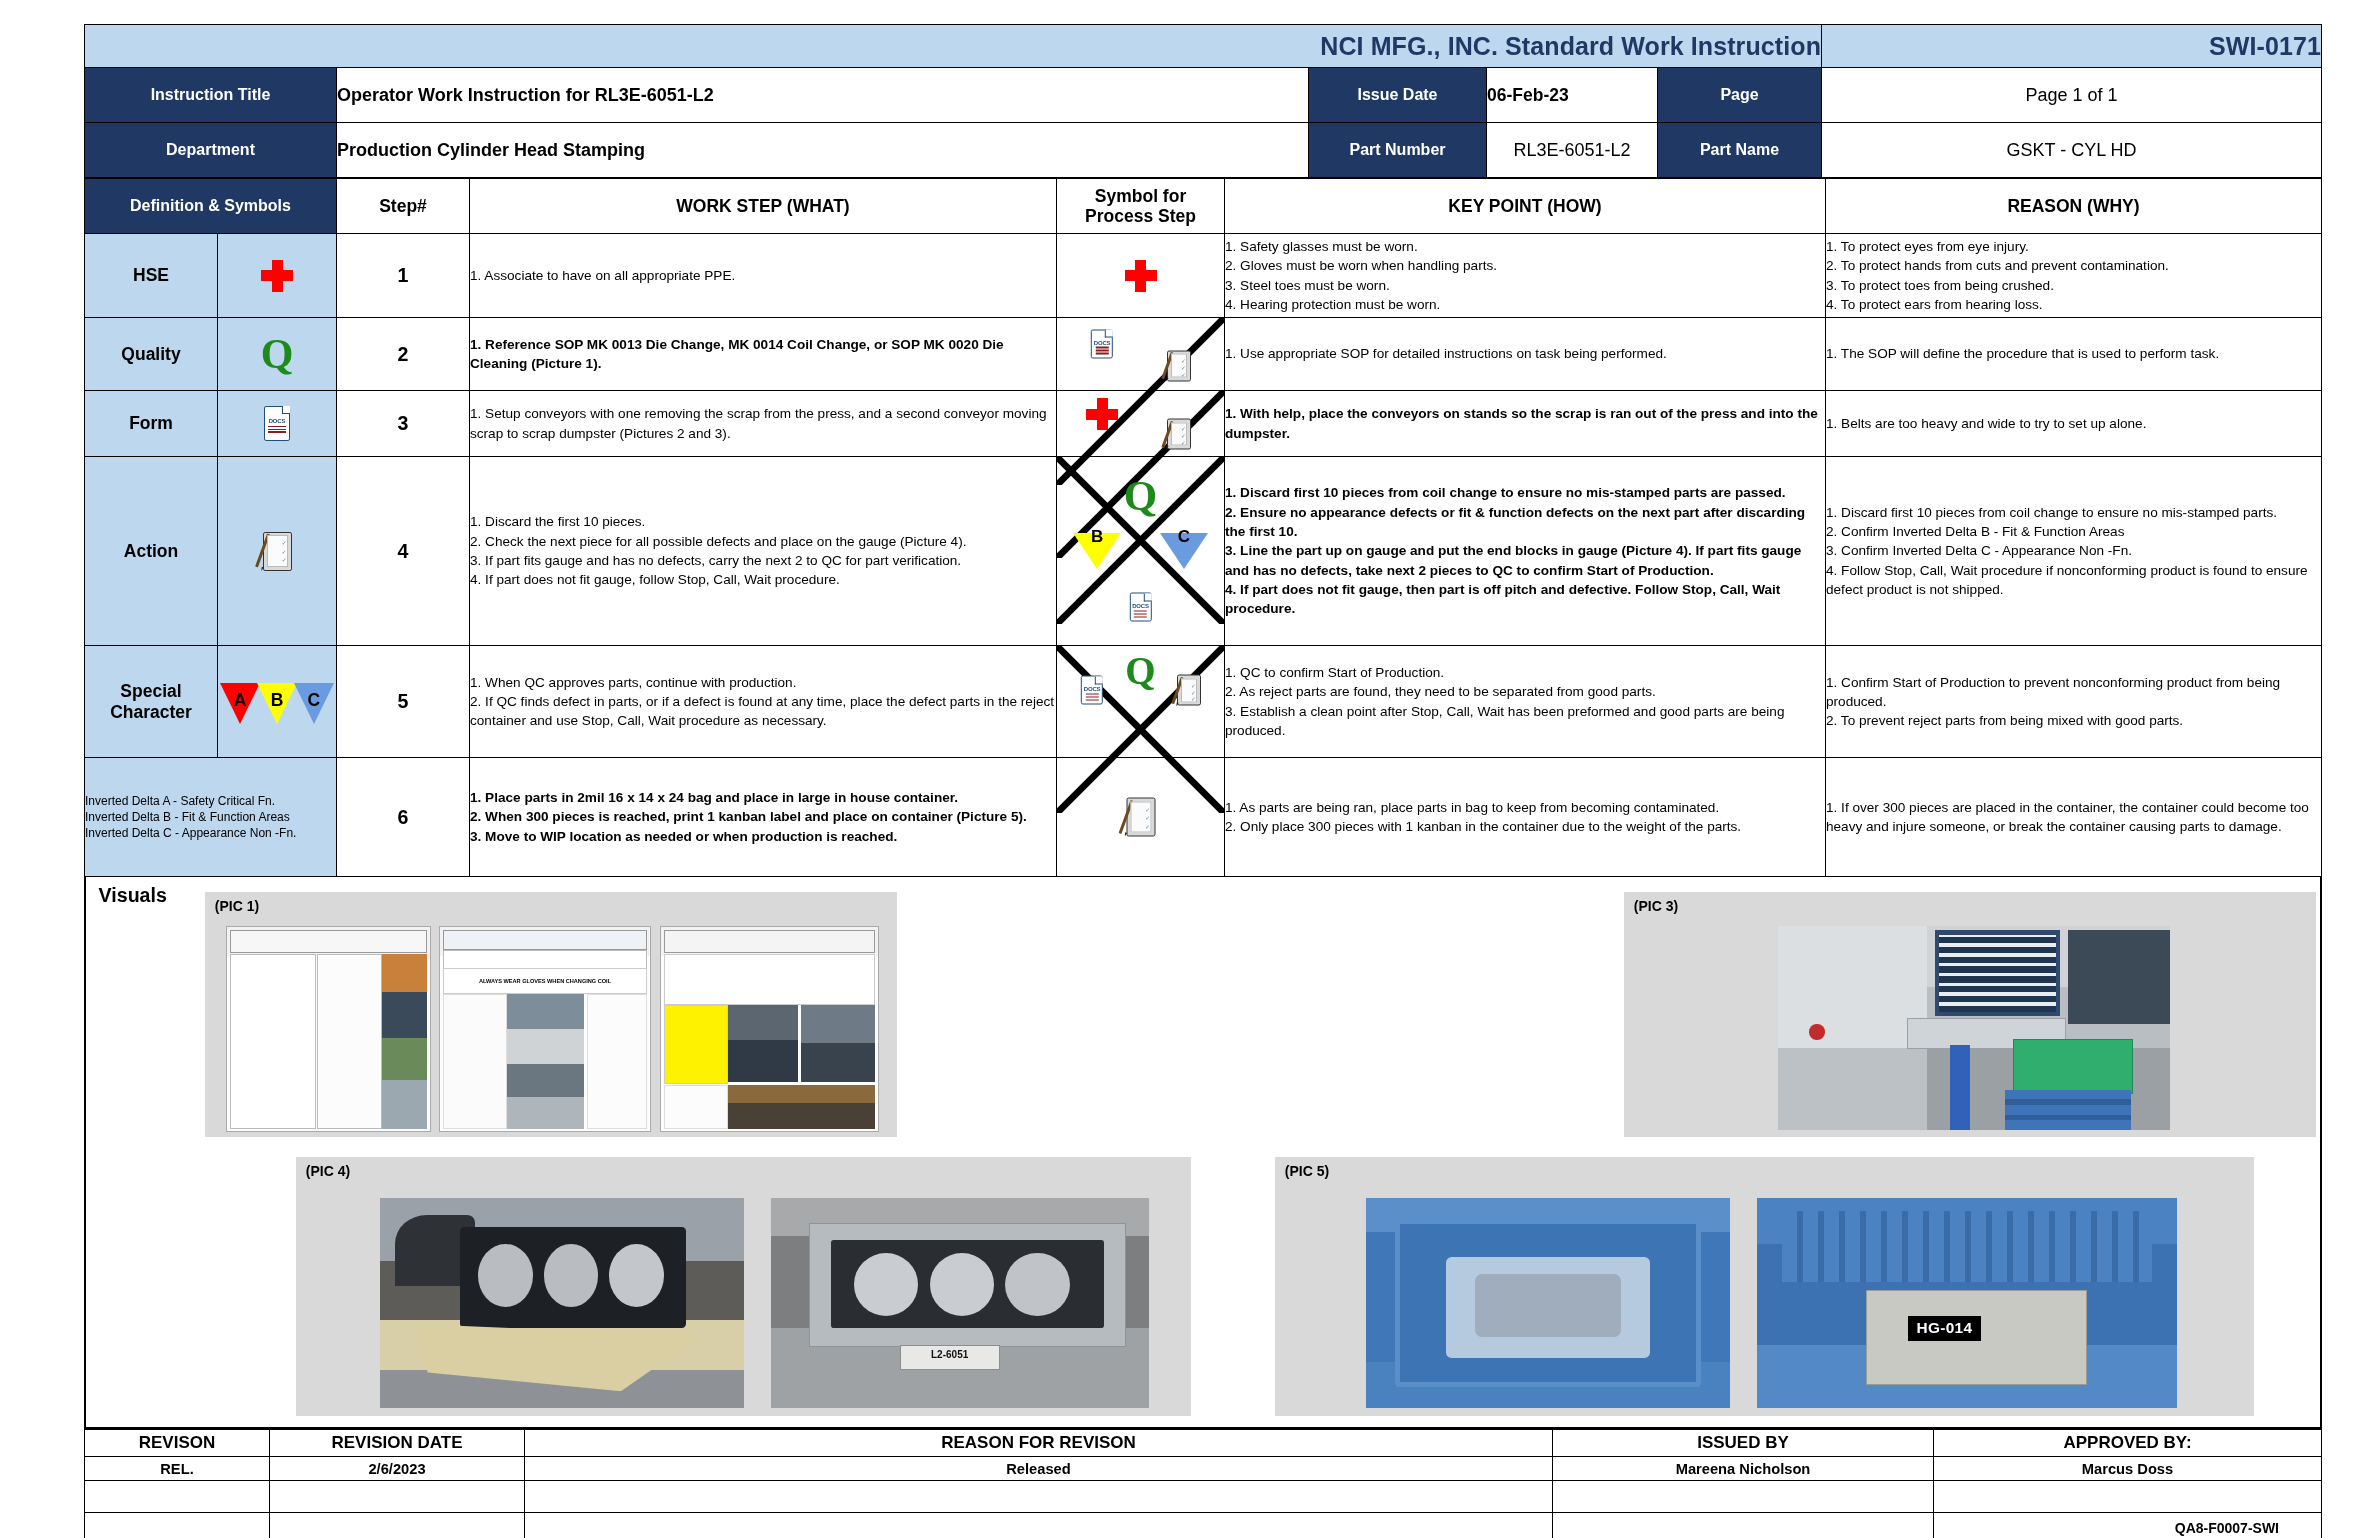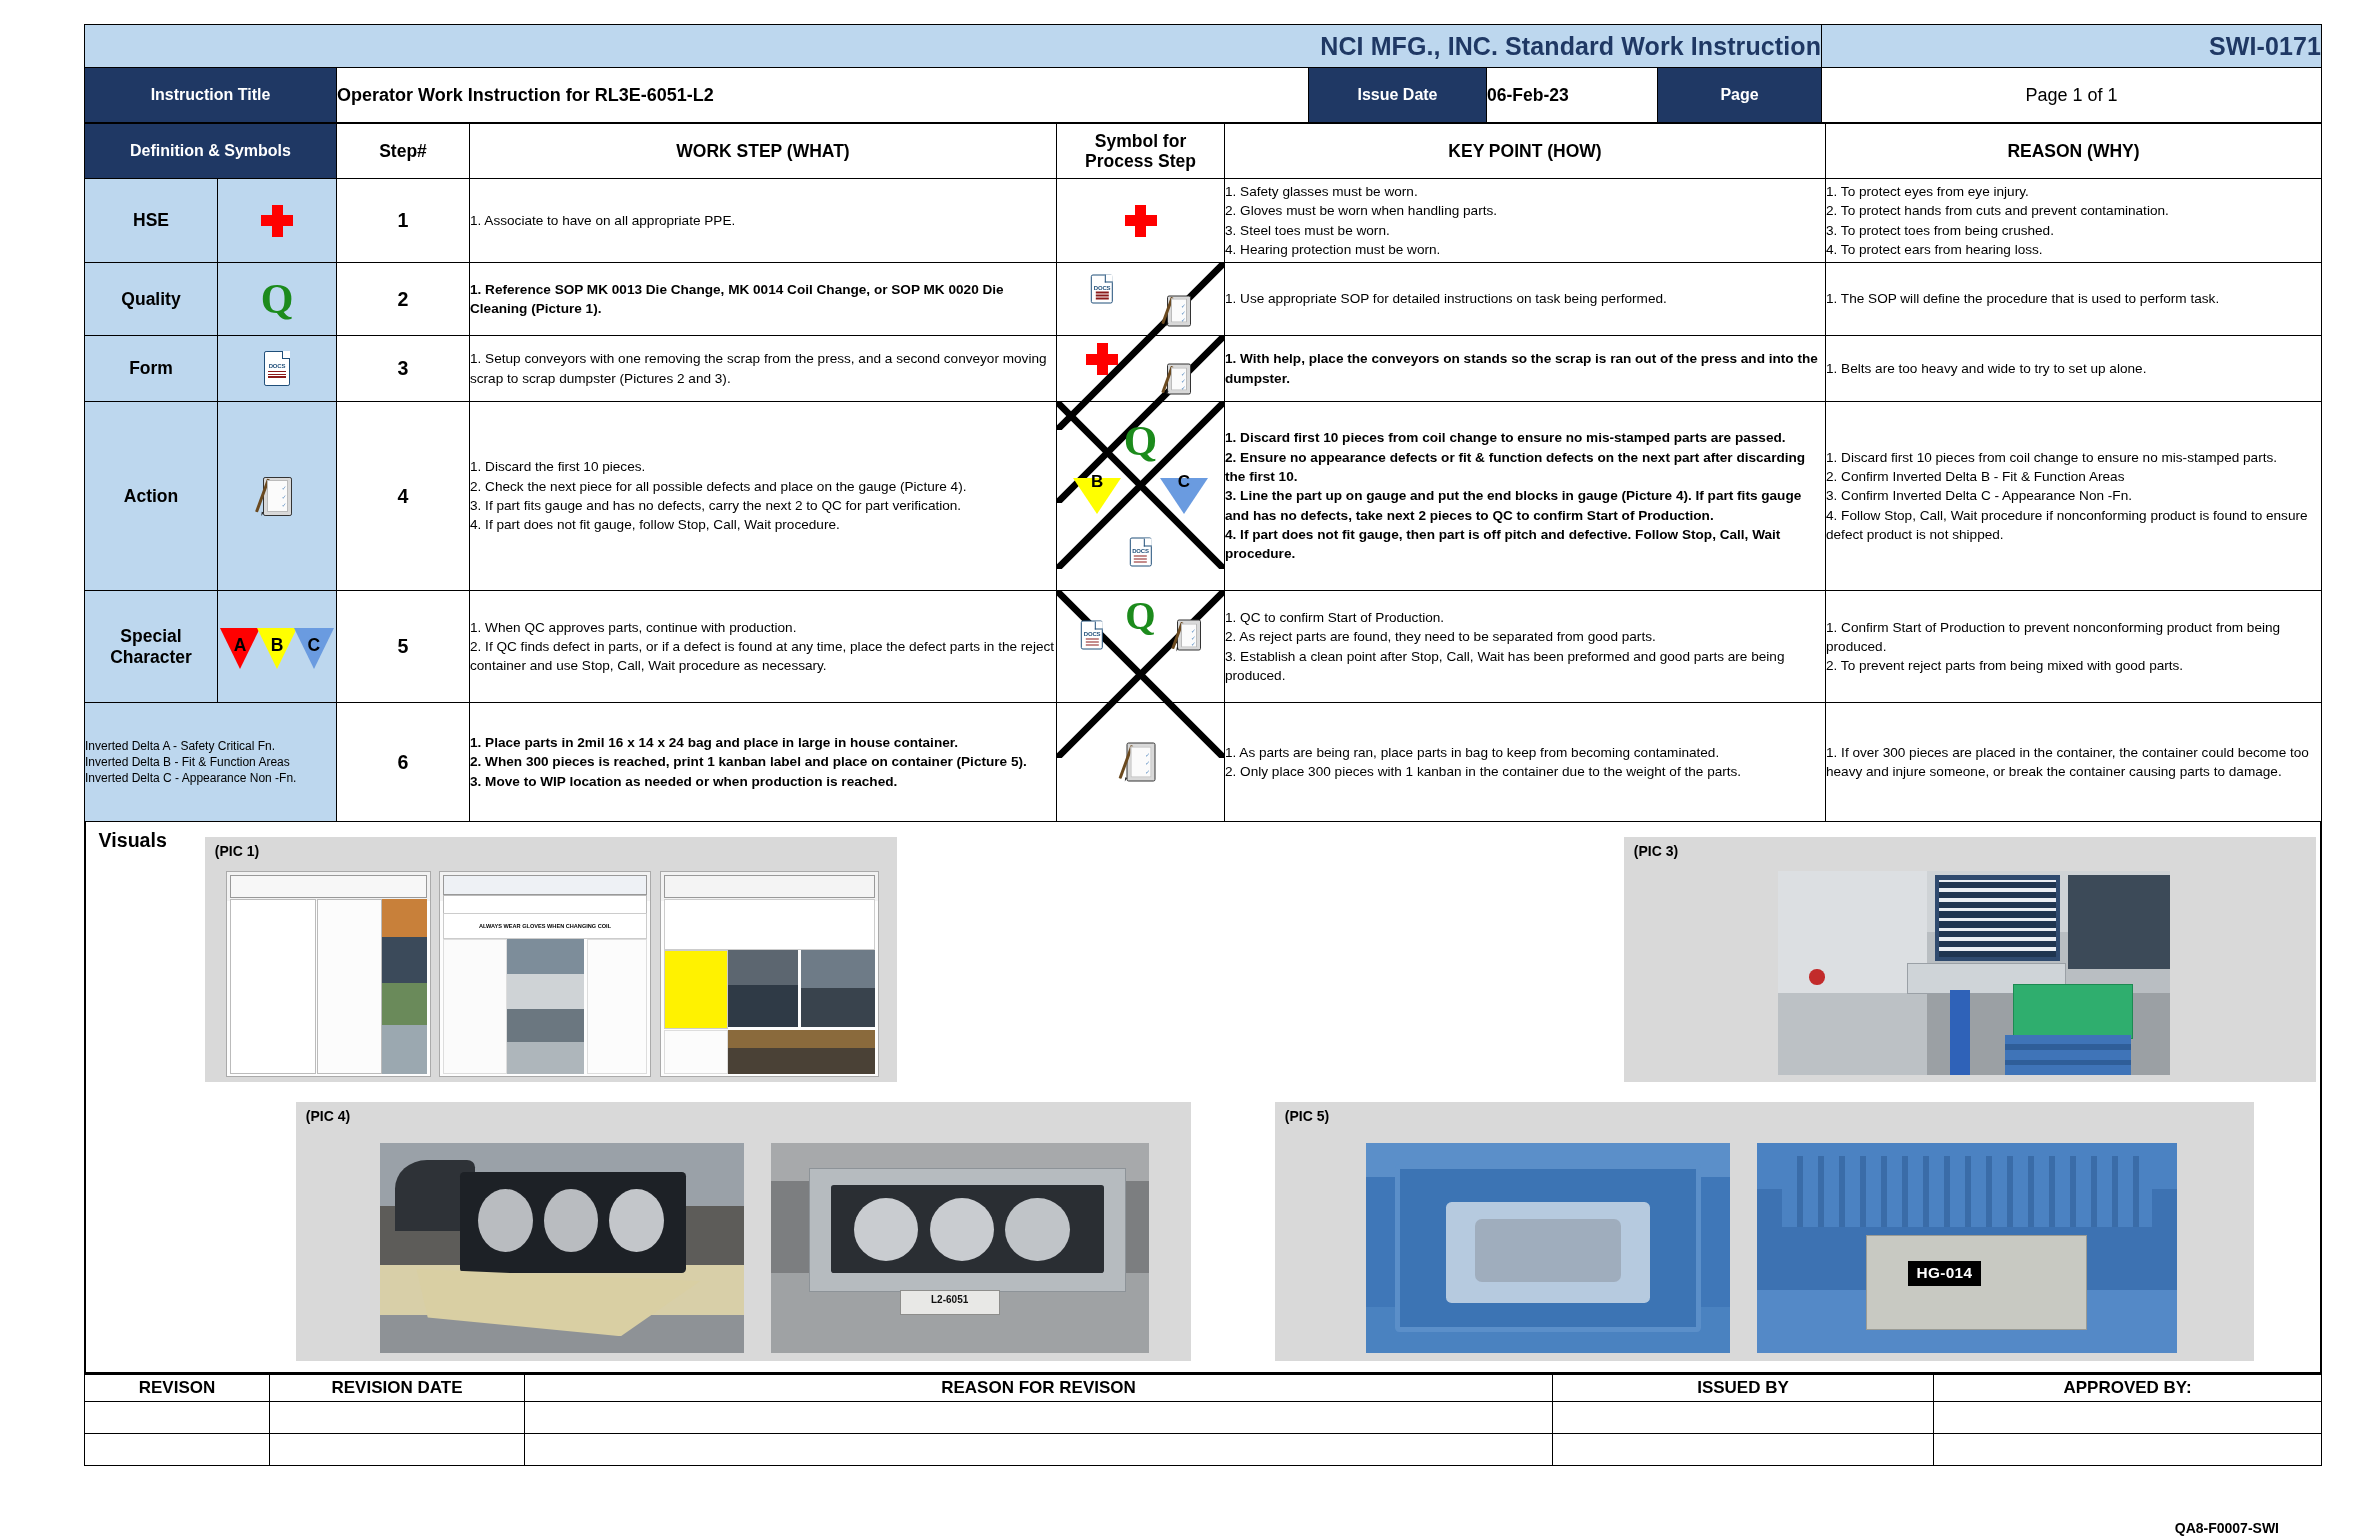--- a/index.html
+++ b/index.html
@@ -156,20 +156,28 @@
 
     <tr style="height:55px">
       <td class="navy">Instruction Title</td>
       <td class="val" colspan="4">Operator Work Instruction for RL3E-6051-L2</td>
       <td class="navy">Issue Date</td>
       <td class="valcb">06-Feb-23</td>
       <td class="navy">Page</td>
       <td class="valc">Page 1 of 1</td>
     </tr>
 
+    <tr style="height:55px">
+      <td class="navy">Department</td>
+      <td class="val" colspan="4">Production Cylinder Head Stamping</td>
+      <td class="navy">Part Number</td>
+      <td class="valc">RL3E-6051-L2</td>
+      <td class="navy">Part Name</td>
+      <td class="valc">GSKT - CYL HD</td>
+    </tr>
   </tbody>
     </table>
 
   <table class="doc">
     <colgroup>
       <col style="width:133px">
         <col style="width:119px">
         <col style="width:133px">
       <col style="width:587px">
         <col style="width:168px">
@@ -527,20 +535,27 @@
     </colgroup>
     <tbody>
         <tr>
       <td class="revhead">REVISON</td>
       <td class="revhead">REVISION DATE</td>
       <td class="revhead">REASON FOR REVISON</td>
       <td class="revhead">ISSUED BY</td>
       <td class="revhead">APPROVED BY:</td>
     </tr>
     <tr>
+      <td class="revcell">REL.</td>
+      <td class="revcell">2/6/2023</td>
+      <td class="revcell">Released</td>
+      <td class="revcell">Mareena Nicholson</td>
+      <td class="revcell">Marcus Doss</td>
+    </tr>
+    <tr>
       <td class="revblank"></td>
       <td class="revblank"></td>
       <td class="revblank"></td>
       <td class="revblank"></td>
       <td class="revblank"></td>
     </tr>
     <tr>
       <td class="revblank"></td>
       <td class="revblank"></td>
       <td class="revblank"></td>

